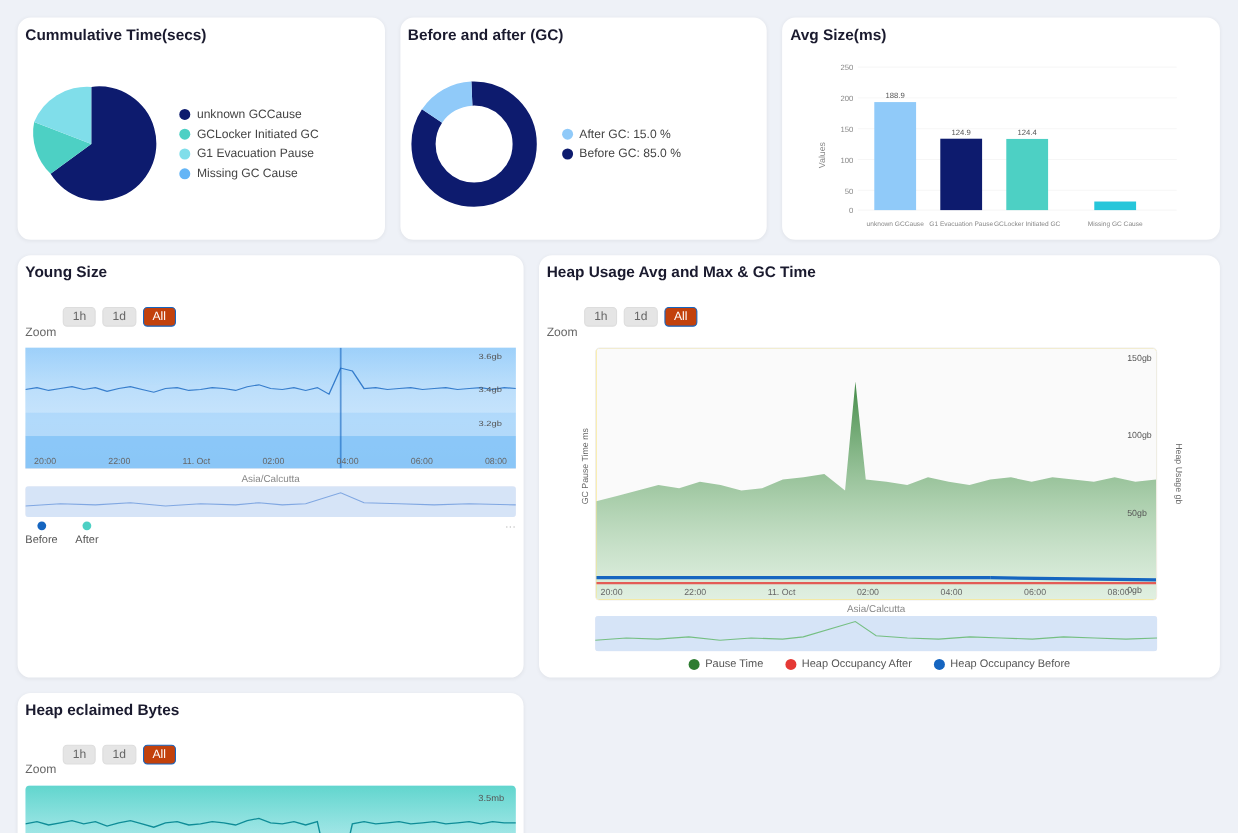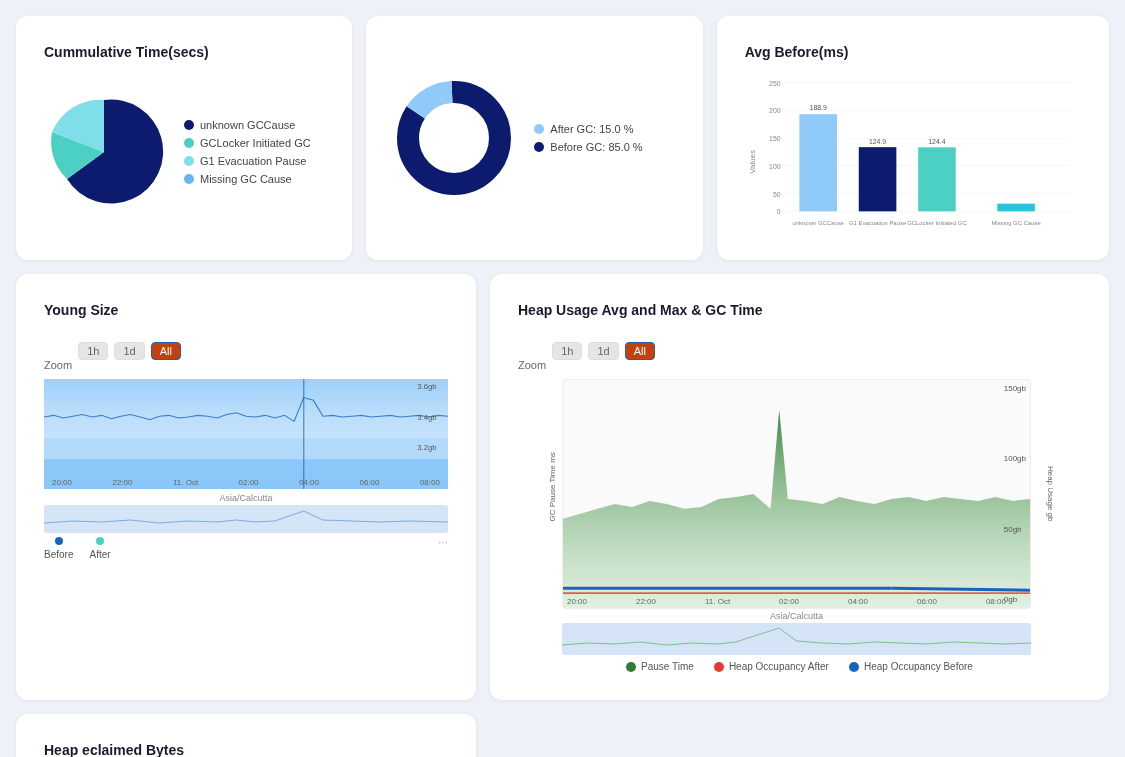--- a/index.html
+++ b/index.html
@@ -18,21 +18,21 @@
       gap: 14px;
     }
     
     .top-row {
       display: flex;
       gap: 14px;
     }
     .card {
       background: #fff;
       border-radius: 12px;
-      padding: 28px;
+      padding: 7px;
       box-shadow: 0 1px 4px rgba(0,0,0,0.06);
     }
     .card-title {
       font-size: 14px;
       font-weight: 600;
       color: #1a1a2e;
       margin-bottom: 12px;
     }
     
     .cumulative-card {
@@ -237,20 +237,21 @@
           </div>
           <div class="legend-item">
             <div class="legend-dot" style="background:#64b5f6"></div>
             <span>Missing GC Cause</span>
           </div>
         </div>
       </div>
     </div>
 
     <div class="card beforeafter-card">
+      <div class="card-title">Before and after (GC)</div>
       <div class="beforeafter-content">
         <div class="donut-container">
           <svg viewBox="0 0 120 120" width="120" height="120">
 
             <circle cx="60" cy="60" r="46" fill="none" stroke="#0d1b6e" stroke-width="22" stroke-dasharray="243.5 43" stroke-dashoffset="0" transform="rotate(-90 60 60)"></circle>
             <circle cx="60" cy="60" r="46" fill="none" stroke="#90caf9" stroke-width="22" stroke-dasharray="43 243.5" stroke-dashoffset="-243.5" transform="rotate(-90 60 60)"></circle>
             <circle cx="60" cy="60" r="30" fill="white"></circle>
           </svg>
         </div>
         <div class="legend">
@@ -260,21 +261,21 @@
           </div>
           <div class="legend-item">
             <div class="legend-dot" style="background:#0d1b6e"></div>
             <span>Before GC: 85.0 %</span>
           </div>
         </div>
       </div>
     </div>
 
     <div class="card avgtimes-card">
-      <div class="card-title">Avg Before(ms)</div>
+      <div class="card-title">Avg Size(ms)</div>
       <div class="bar-chart-area">
         <svg class="bar-chart-svg" viewBox="0 0 340 160">
 
           <text x="10" y="90" font-size="8" fill="#888" transform="rotate(-90 10 90)" text-anchor="middle">Values</text>
 
           <line x1="40" y1="10" x2="330" y2="10" stroke="#eee" stroke-width="0.5"></line>
           <line x1="40" y1="38" x2="330" y2="38" stroke="#eee" stroke-width="0.5"></line>
           <line x1="40" y1="66" x2="330" y2="66" stroke="#eee" stroke-width="0.5"></line>
           <line x1="40" y1="94" x2="330" y2="94" stroke="#eee" stroke-width="0.5"></line>
           <line x1="40" y1="122" x2="330" y2="122" stroke="#eee" stroke-width="0.5"></line>

